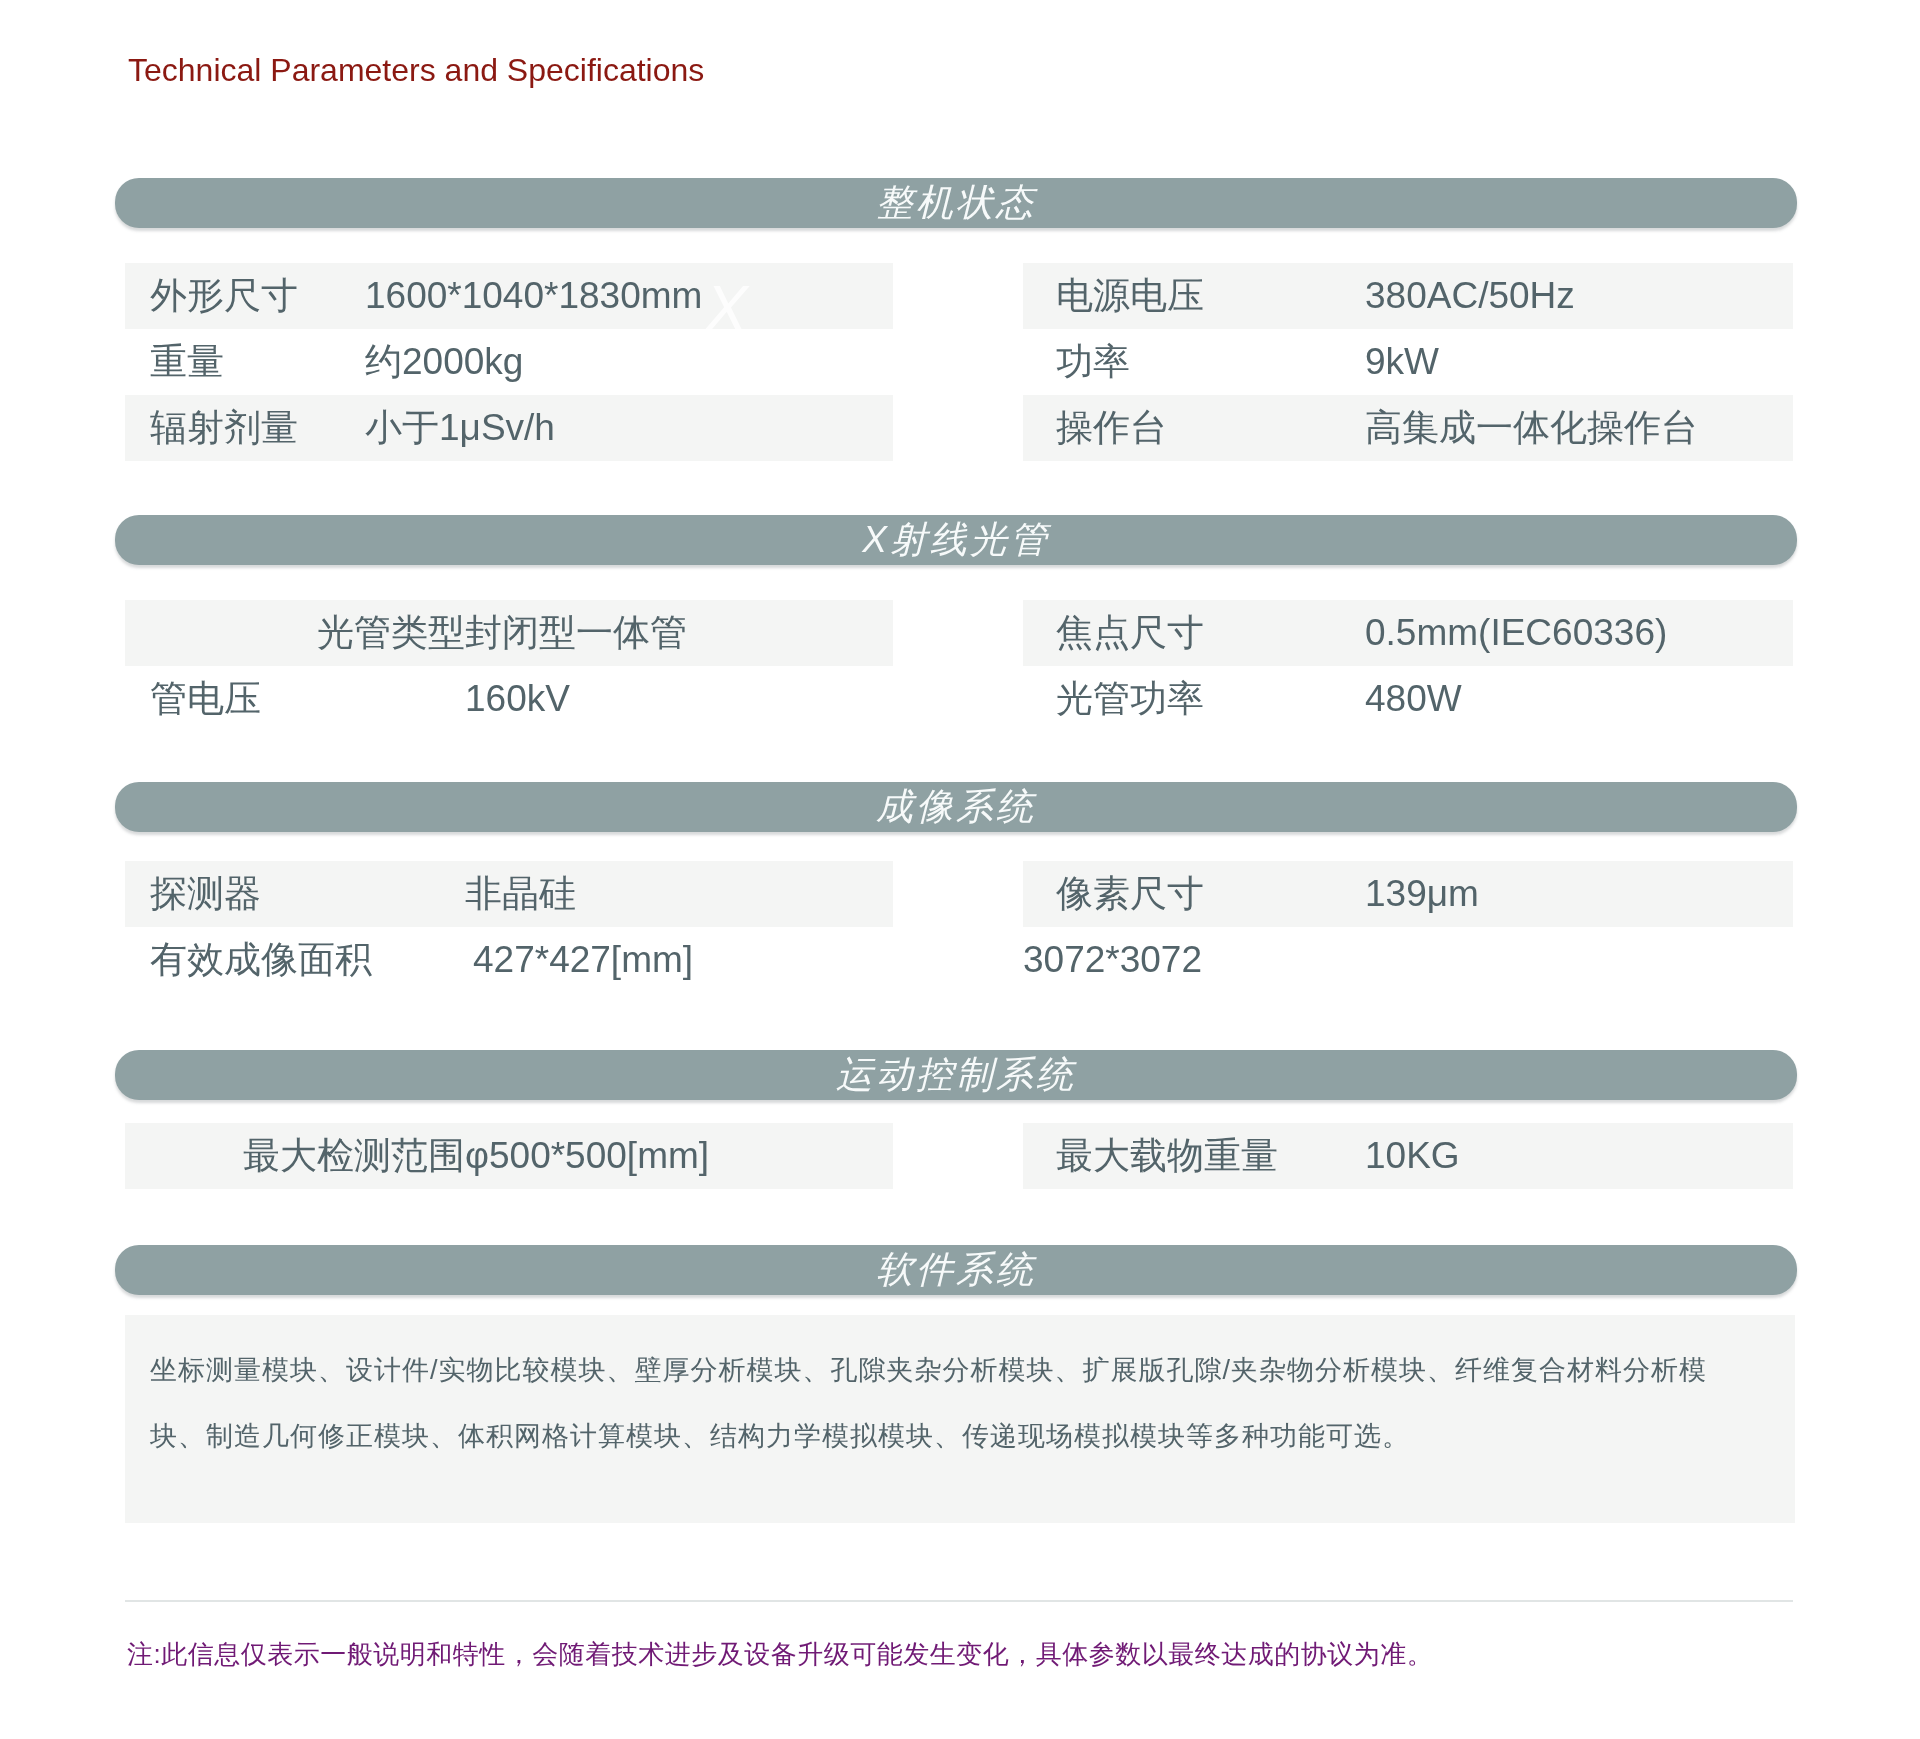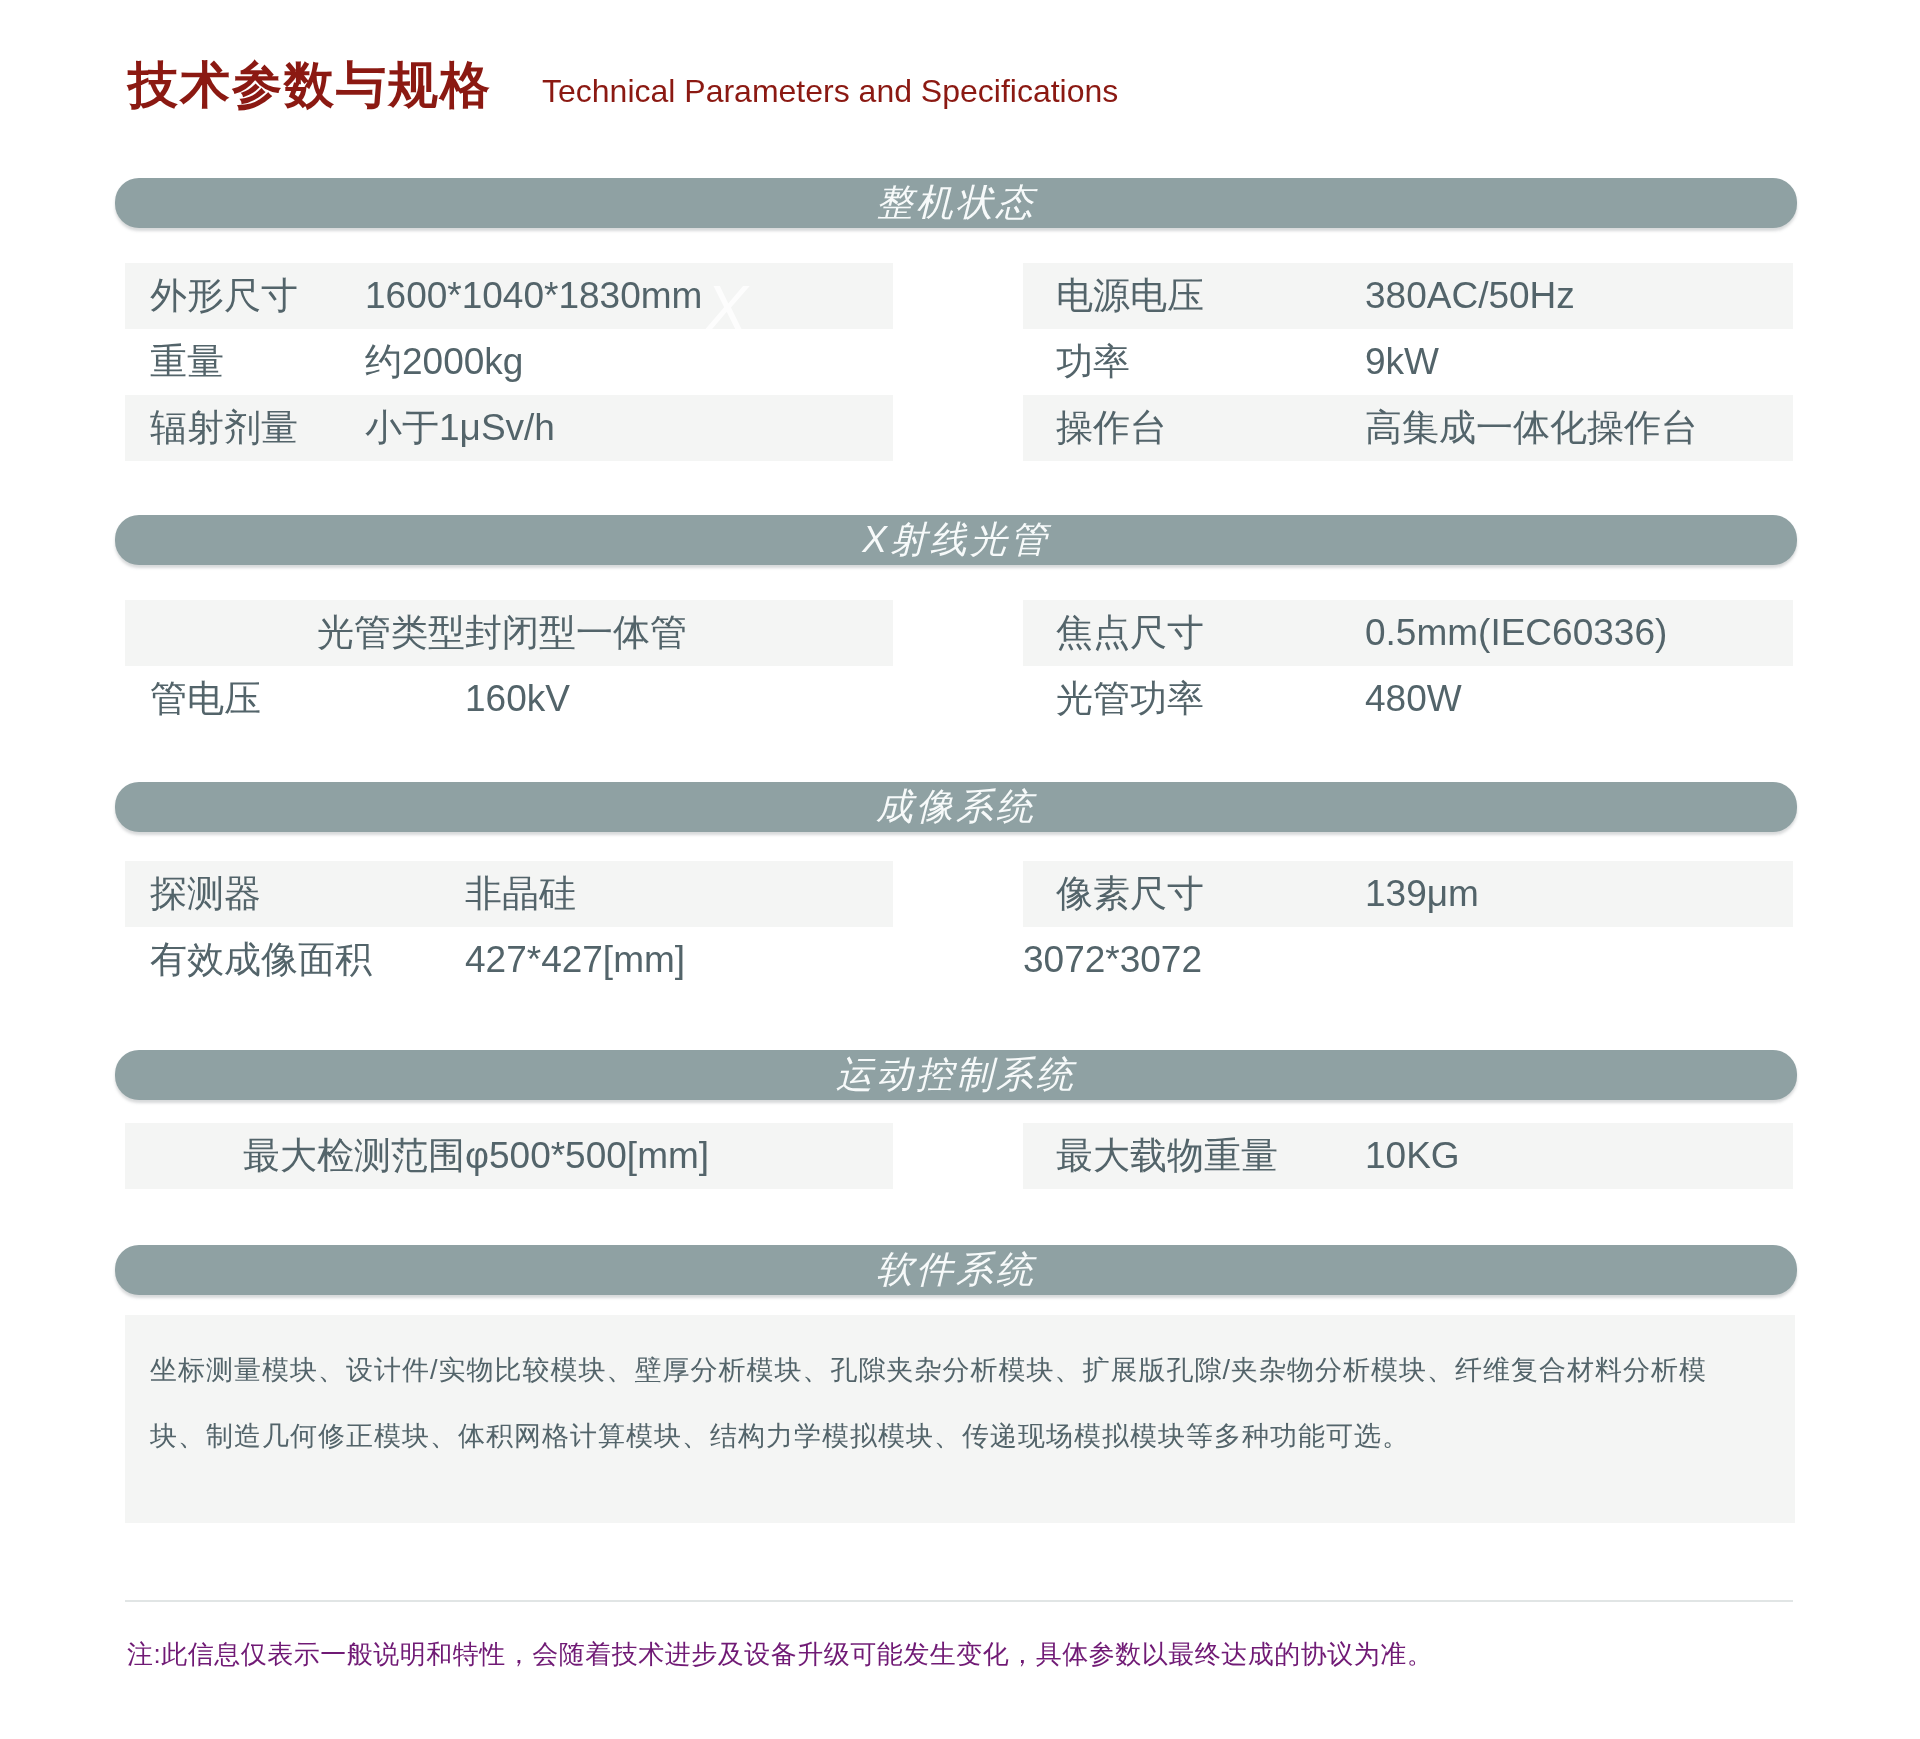--- a/index.html
+++ b/index.html
@@ -45,21 +45,20 @@
   .watermark {
     position:absolute; left:705px; top:272px; font-size:64px; font-style:italic;
     color:rgba(255,255,255,0.8); pointer-events:none;
   }
 </style>
 </head>
 <body>
 
 <div class="page">
   <div class="header">
-    <h1 class="title-cn">技术参数与规格</h1>
     <span class="title-en">Technical Parameters and Specifications</span>
   </div>
 
   <div id="sections">
       <div class="bar" style="top: 178px;">
         <span class="bar-title">整机状态</span>
       </div>
       <div class="row left shaded" style="top: 263px;">
         <span class="lbl w1">外形尺寸</span>
         <span class="val">1600*1040*1830mm</span>
@@ -103,21 +102,21 @@
         <span class="lbl">光管功率</span>
         <span class="val">480W</span>
       </div>
       <div class="bar" style="top: 782px;">
         <span class="bar-title">成像系统</span>
       </div>
       <div class="row left shaded" style="top: 861px;">
         <span class="lbl w2">探测器</span>
         <span class="val">非晶硅</span>
       </div>
-      <div class="row left" style="top: 927px;">
+      <div class="row left" style="top: 927px; gap: 8px;">
         <span class="lbl w2">有效成像面积</span>
         <span class="val">427*427[mm]</span>
       </div>
       <div class="row right shaded" style="top: 861px;">
         <span class="lbl">像素尺寸</span>
         <span class="val">139μm</span>
       </div>
       <div class="row right" style="top: 927px;">
         <span class="val">3072*3072</span>
       </div>

